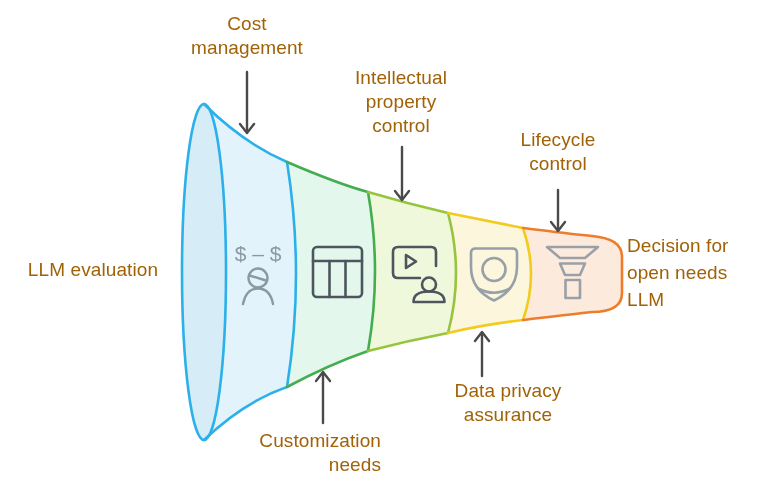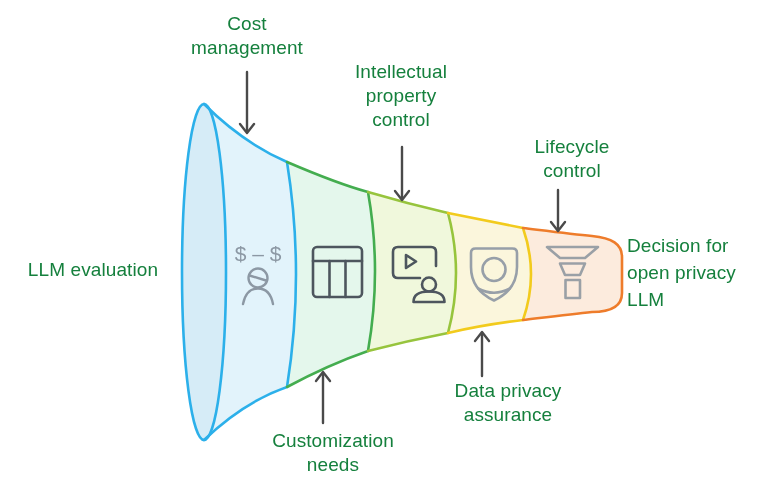--- a/index.html
+++ b/index.html
@@ -6,21 +6,21 @@
   .stage{
     position:relative;
     width:768px;height:495px;
     background:#ffffff;
     font-family:"Liberation Sans", sans-serif;
     overflow:hidden;
   }
   svg.funnel{position:absolute;left:0;top:0;}
   .lbl{
     position:absolute;
-    color:#15803d;
+    color:#a16207;
     font-size:19px;
     line-height:24px;
     text-align:center;
     letter-spacing:0.1px;
   }
   .lbl.left-align{text-align:left;line-height:27px;}
 </style>
 </head>
 <body>
 
@@ -99,23 +99,23 @@
         <path d="M 482,376 L 482,334"></path>
         <path d="M 475,341 L 482,332 L 489,341"></path>
       </g>
     </g>
   </svg>
 
   <div class="lbl" style="left:13px;top:258px;width:160px;">LLM evaluation</div>
 
   <div class="lbl" style="left:187px;top:12px;width:120px;">Cost management</div>
 
-  <div class="lbl" style="left:341px;top:60px;width:120px;">Intellectual property control</div>
+  <div class="lbl" style="left:341px;top:66px;width:120px;">Intellectual property control</div>
 
-  <div class="lbl" style="left:527px;top:128px;width:90px;margin-top:7px;">Lifecycle control</div>
+  <div class="lbl" style="left:513px;top:128px;width:90px;">Lifecycle control</div>
 
-  <div class="lbl" style="left:258px;top:429px;width:150px;">Customization needs</div>
+  <div class="lbl" style="left:231px;top:429px;width:150px;text-align:right;">Customization needs</div>
 
   <div class="lbl" style="left:419px;top:379px;width:120px;margin-left:29px;">Data privacy assurance</div>
 
-  <div class="lbl left-align" style="left:627px;top:232px;width:135px;">Decision for open privacy LLM</div>
+  <div class="lbl left-align" style="left:627px;top:232px;width:135px;">Decision for open needs LLM</div>
 
 </div>
 
 </body></html>

